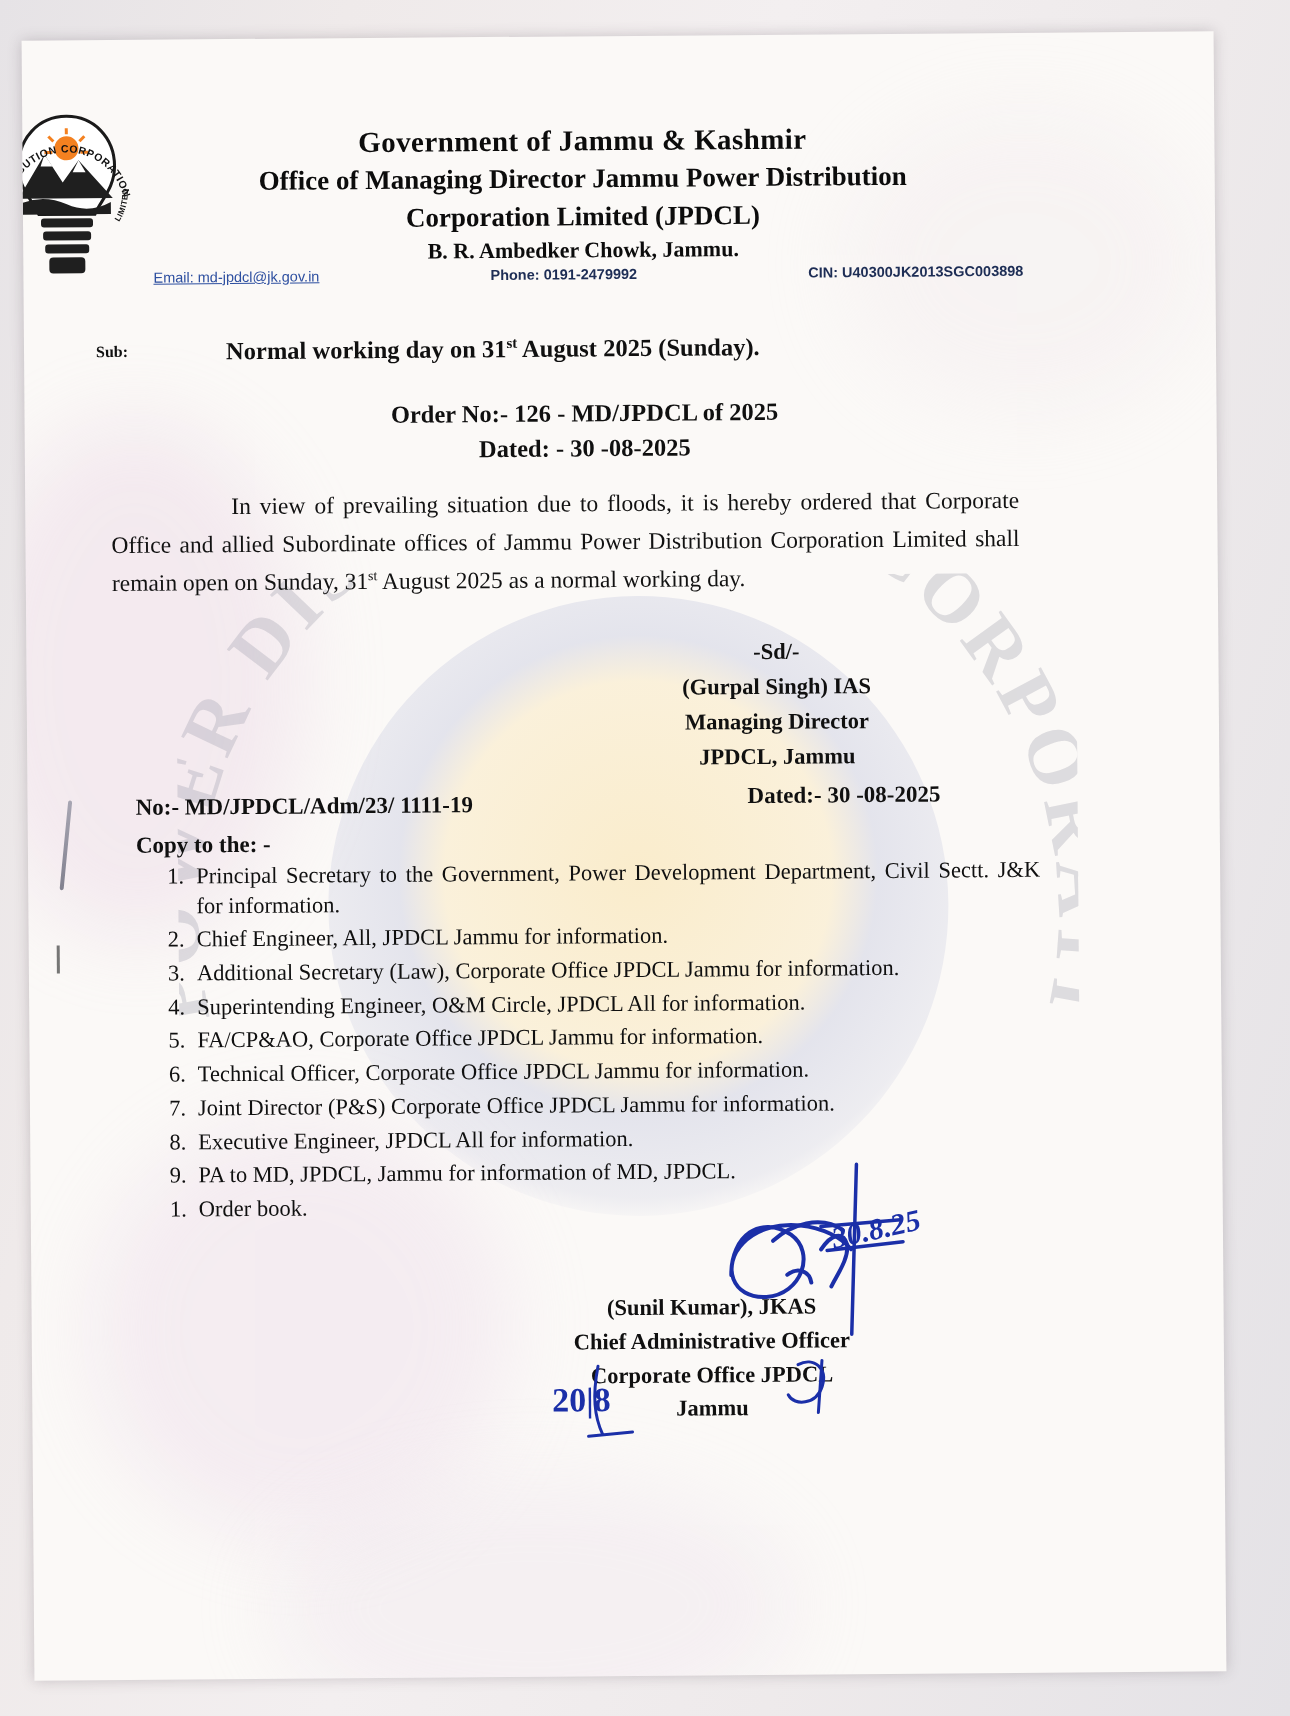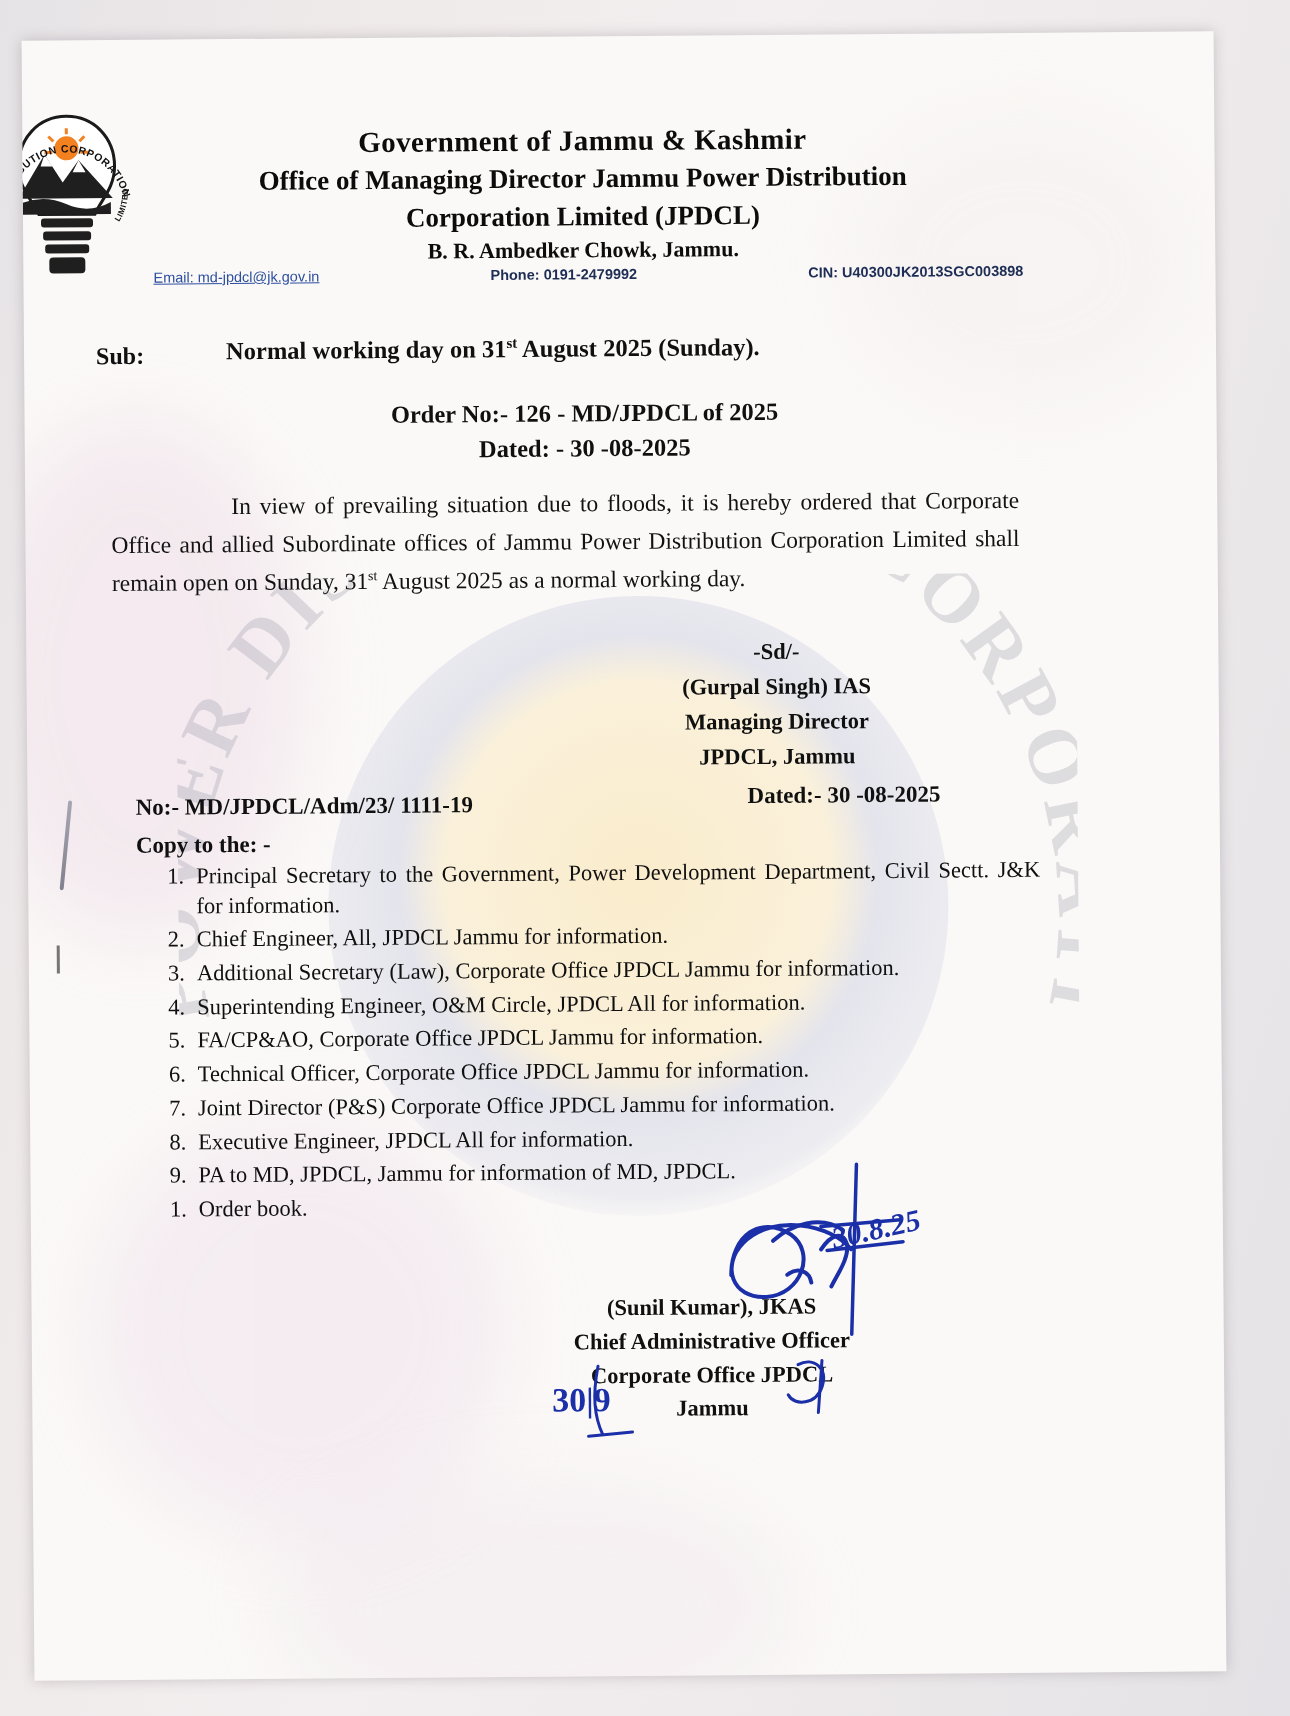--- a/index.html
+++ b/index.html
@@ -101,21 +101,21 @@
     display: flex;
     justify-content: space-between;
     padding: 0 12px;
   }
   #contactline .email { color:#2d4fa0; text-decoration: underline; }
   #contactline .phone { color:#1d2d55; font-weight:600;}
   #contactline .cin { color:#1d2d55; font-weight:600;}
 
   #sub-label {
     position:absolute; left: 72px; top: 303px;
-    font-size: 24px; font-weight: bold;
+    font-size: 16px; font-weight: bold;
   }
   #sub-text {
     position:absolute; left: 202px; top: 298px;
     font-size: 24.5px; font-weight: bold;
   }
   #sub-text sup { font-size: 15px; }
 
   #order-no {
     position:absolute; left: 120px; top: 363px; width: 880px;
     text-align:center; font-size: 24.5px; font-weight: bold;
@@ -375,20 +375,20 @@
         </g>
         <g fill="none" stroke="#1b2fa8" stroke-width="3" stroke-linecap="round">
           <path d="M566 1330 C 560 1360, 562 1380, 570 1398"></path>
           <path d="M556 1400 L 600 1396"></path>
           <path d="M766 1330 C 782 1322, 796 1334, 790 1352 C 784 1370, 762 1372, 756 1360"></path>
           <path d="M790 1326 L 786 1378"></path>
         </g>
       </svg>
 
       <div class="ink-date">30.8.25</div>
-      <div class="ink-date2">30|9</div>
+      <div class="ink-date2">20|8</div>
 
       <div class="staple"></div>
       <div class="staple2"></div>
 
     </div>
   </div>
 </div>
 
 </body></html>

